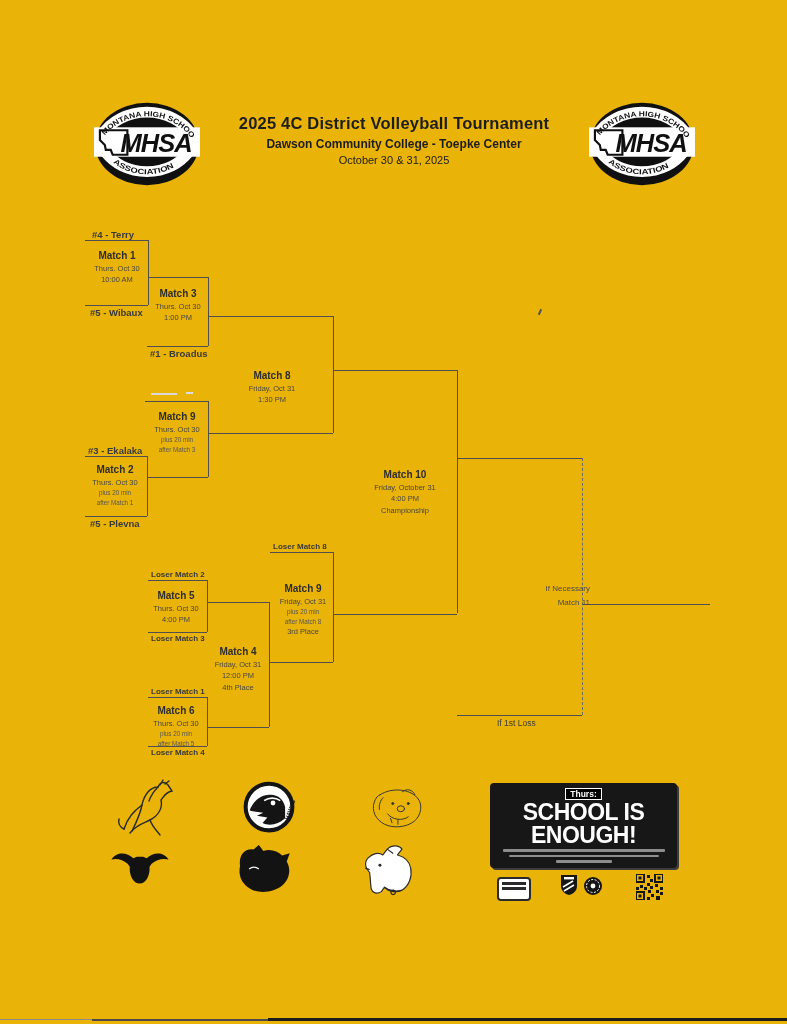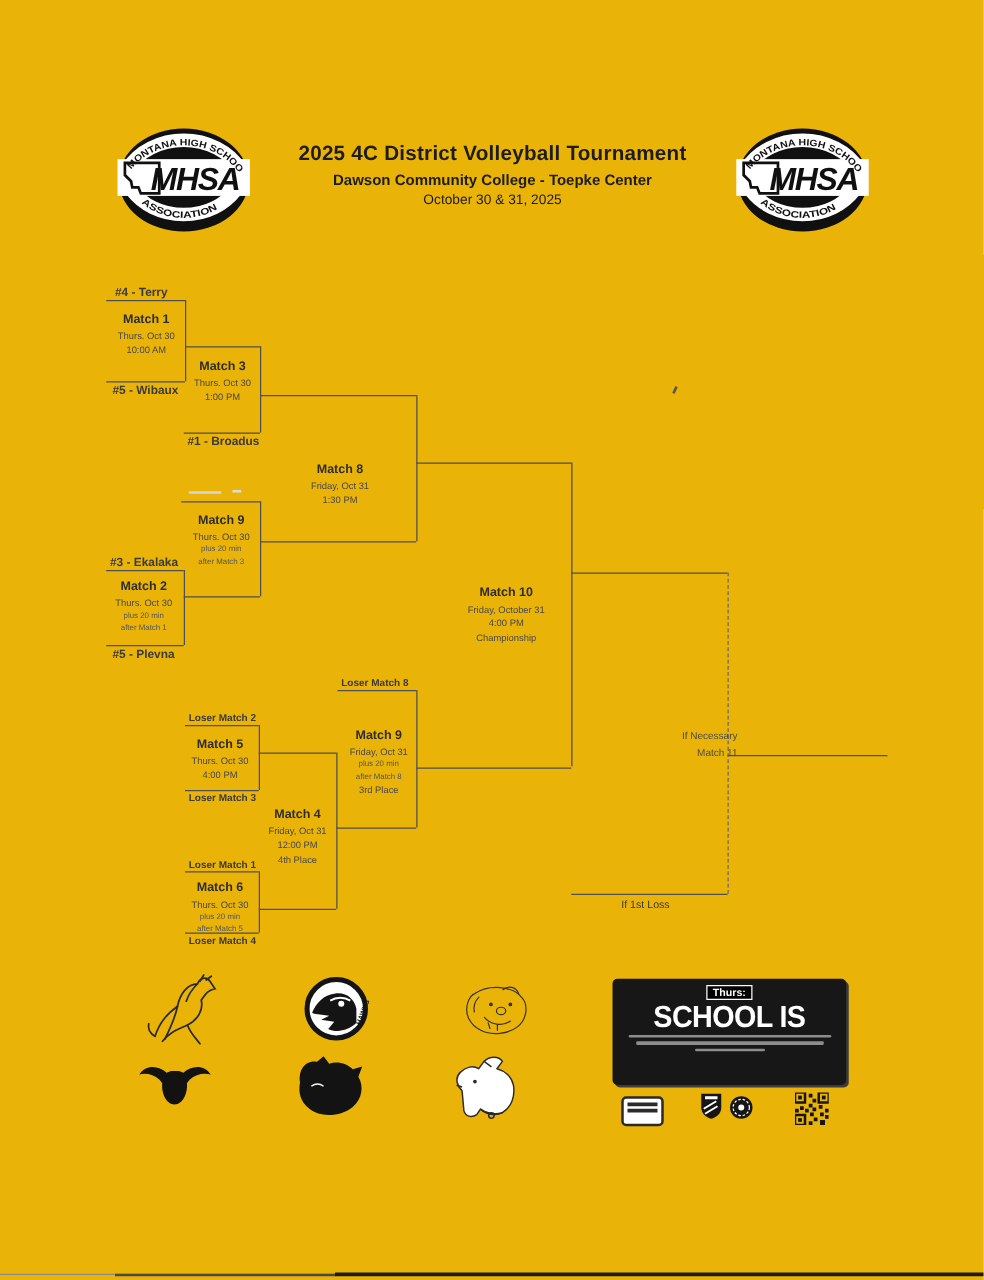--- a/index.html
+++ b/index.html
@@ -247,20 +247,21 @@
       <circle cx="34" cy="30" r="2" fill="#2a2a2a" stroke="none"></circle>
       <path d="M14 34 L20 36" fill="none"></path>
       <path d="M40 60 C48 66 58 66 64 64" fill="none"></path>
       <circle cx="52" cy="67" r="3" fill="none"></circle>
     </svg>
   </div>
 
   <div class="banner">
     <div><span class="kicker">Thurs:</span></div>
     <div class="hline1">SCHOOL IS</div>
+    <div class="hline2">ENOUGH!</div>
     <div class="fine" style="width:162px"></div>
     <div class="fine" style="width:150px"></div>
     <div class="fine" style="width:56px"></div>
   </div>
 
   <div class="logo-slot" style="left:497px;top:877px;width:30px;height:20px;border:2px solid #2a2a2a;border-radius:4px;background:#fff">
     <div style="height:3px;background:#2a2a2a;margin:3px 3px 2px"></div>
     <div style="height:3px;background:#2a2a2a;margin:0 3px"></div>
   </div>
   <div class="logo-slot" style="left:560px;top:874px">

